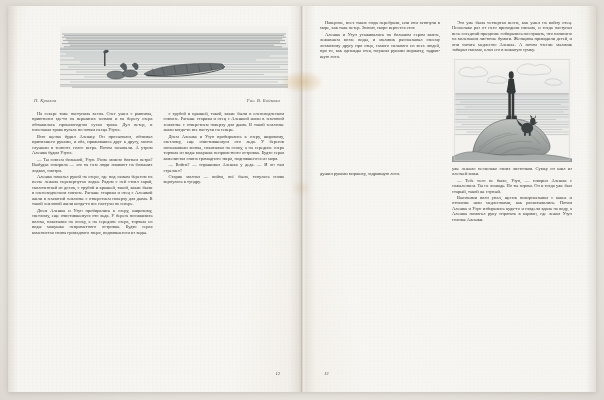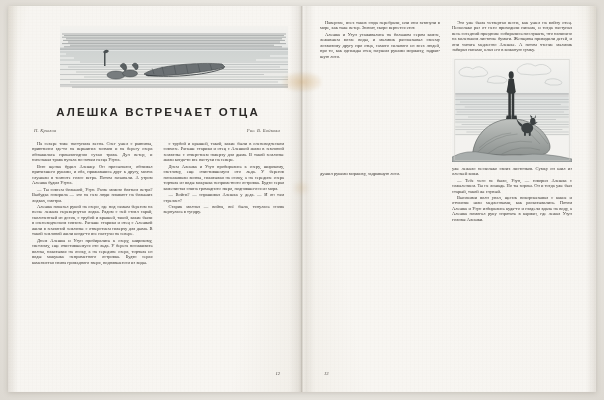--- a/index.html
+++ b/index.html
@@ -186,21 +186,20 @@
             <path d="M44 26 l1.5 0 l0 14 l-1.5 0 z" fill="#4a5052"></path>
             <path d="M43 26 q3 -4 6 -1 q-2 3 -5 2 z" fill="#4a5052"></path>
 
             <g stroke="#4f5558" stroke-width="0.5" opacity=".7">
               <line x1="0" y1="60" x2="228" y2="60"></line>
               <line x1="12" y1="61.2" x2="228" y2="61.2"></line>
             </g>
           </svg>
         </div>
 
-        <div class="title">АЛЕШКА ВСТРЕЧАЕТ ОТЦА</div>
 
         <div class="byline">
           <span class="author">Н. Крылов</span>
           <span class="artist">Рис. В. Бойкова</span>
         </div>
 
         <div class="cols">
           <div class="col">
             <p class="para">На севере тоже наступила весна. Снег ушел с равнины, приютился где-то на вершинах холмов и на берегу озера обнажилась прошлогодняя сухая трава. Дул ветер, и низенькая трава пугала по ночам песца Узуна.</p>
             <p class="para">Всю щенка будил Алешку. Он просыпался, обнимал притихшего руками, и оба, прижавшись друг к другу, молча слушали в темноте голос ветра. Потом засыпали. А утром Алешка будил Узуна.</p>

